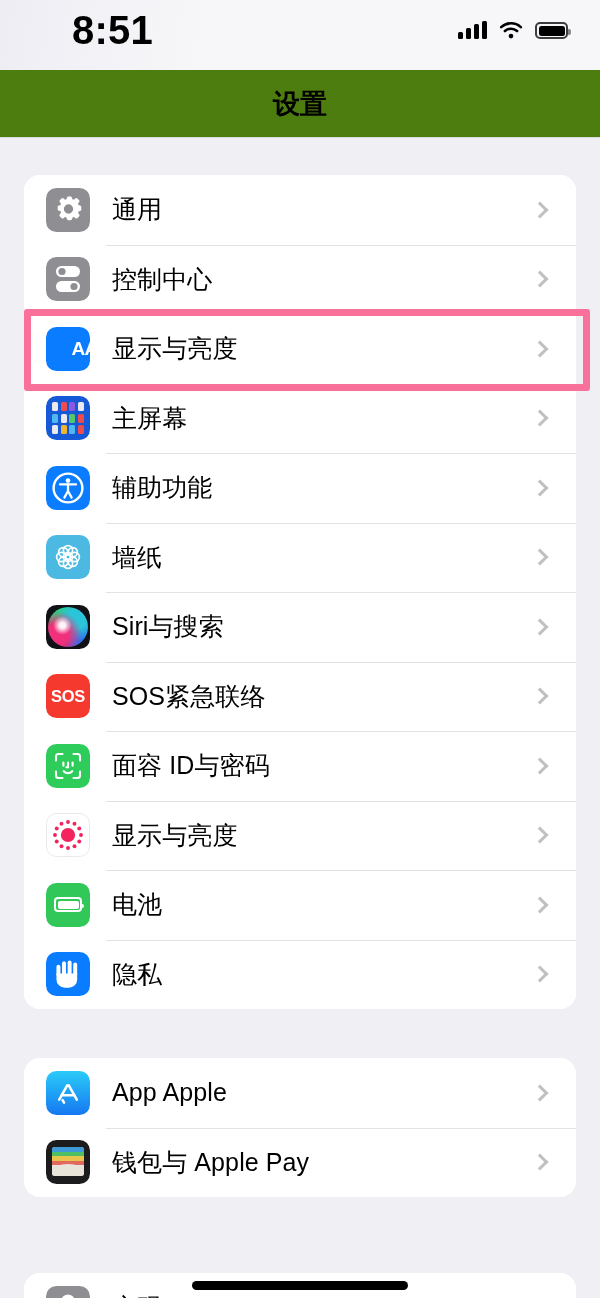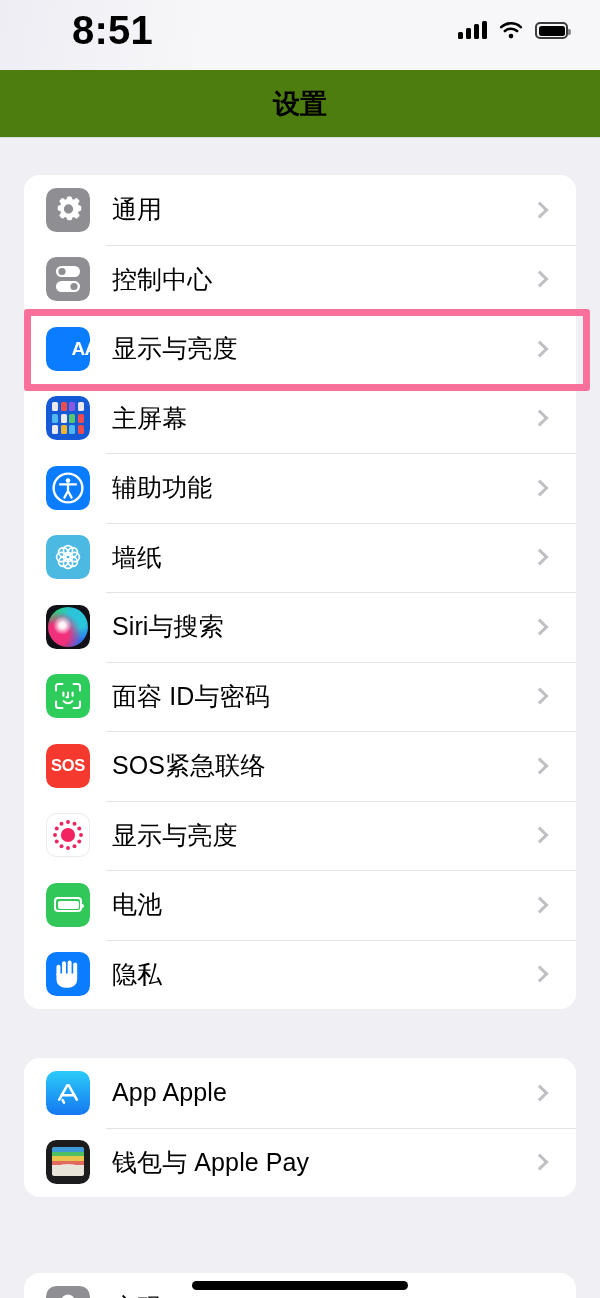--- a/index.html
+++ b/index.html
@@ -294,42 +294,42 @@
 
     <div class="row">
       <div class="app-icon ic-siri">
         <div class="orb"></div>
       </div>
       <span class="row-label">Siri与搜索</span>
       <span class="chev"></span>
     </div>
 
     <div class="row">
+      <div class="app-icon ic-sos">
+        <span class="sos">SOS</span>
+      </div>
+      <span class="row-label">SOS紧急联络</span>
+      <span class="chev"></span>
+    </div>
+
+    <div class="row">
       <div class="app-icon ic-face">
         <svg width="32" height="32" viewBox="0 0 32 32">
           <g fill="none" stroke="#fff" stroke-width="2.1" stroke-linecap="round">
             <path d="M4 10.5V6.5A2.5 2.5 0 0 1 6.5 4h4"></path>
             <path d="M21.5 4h4A2.5 2.5 0 0 1 28 6.5v4"></path>
             <path d="M28 21.5v4a2.5 2.5 0 0 1-2.5 2.5h-4"></path>
             <path d="M10.5 28h-4A2.5 2.5 0 0 1 4 25.5v-4"></path>
             <path d="M11.4 12.6v3.2M20.6 12.6v3.2"></path>
             <path d="M16 12.6v4.6h-1.6"></path>
             <path d="M11.7 21.2c1.2 1.3 2.6 2 4.3 2s3.1-.7 4.3-2"></path>
           </g>
         </svg>
       </div>
       <span class="row-label">面容 ID与密码</span>
-      <span class="chev"></span>
-    </div>
-
-    <div class="row">
-      <div class="app-icon ic-sos">
-        <span class="sos">SOS</span>
-      </div>
-      <span class="row-label">SOS紧急联络</span>
       <span class="chev"></span>
     </div>
 
     <div class="row">
       <div class="app-icon ic-expo">
         <svg width="36" height="36" viewBox="0 0 36 36">
           <circle cx="18" cy="18" r="7.1" fill="#F2235E"></circle>
           <g fill="#F2235E">
             <circle cx="18" cy="5.0" r="1.95"></circle>
             <circle cx="24.5" cy="6.75" r="1.95"></circle>

